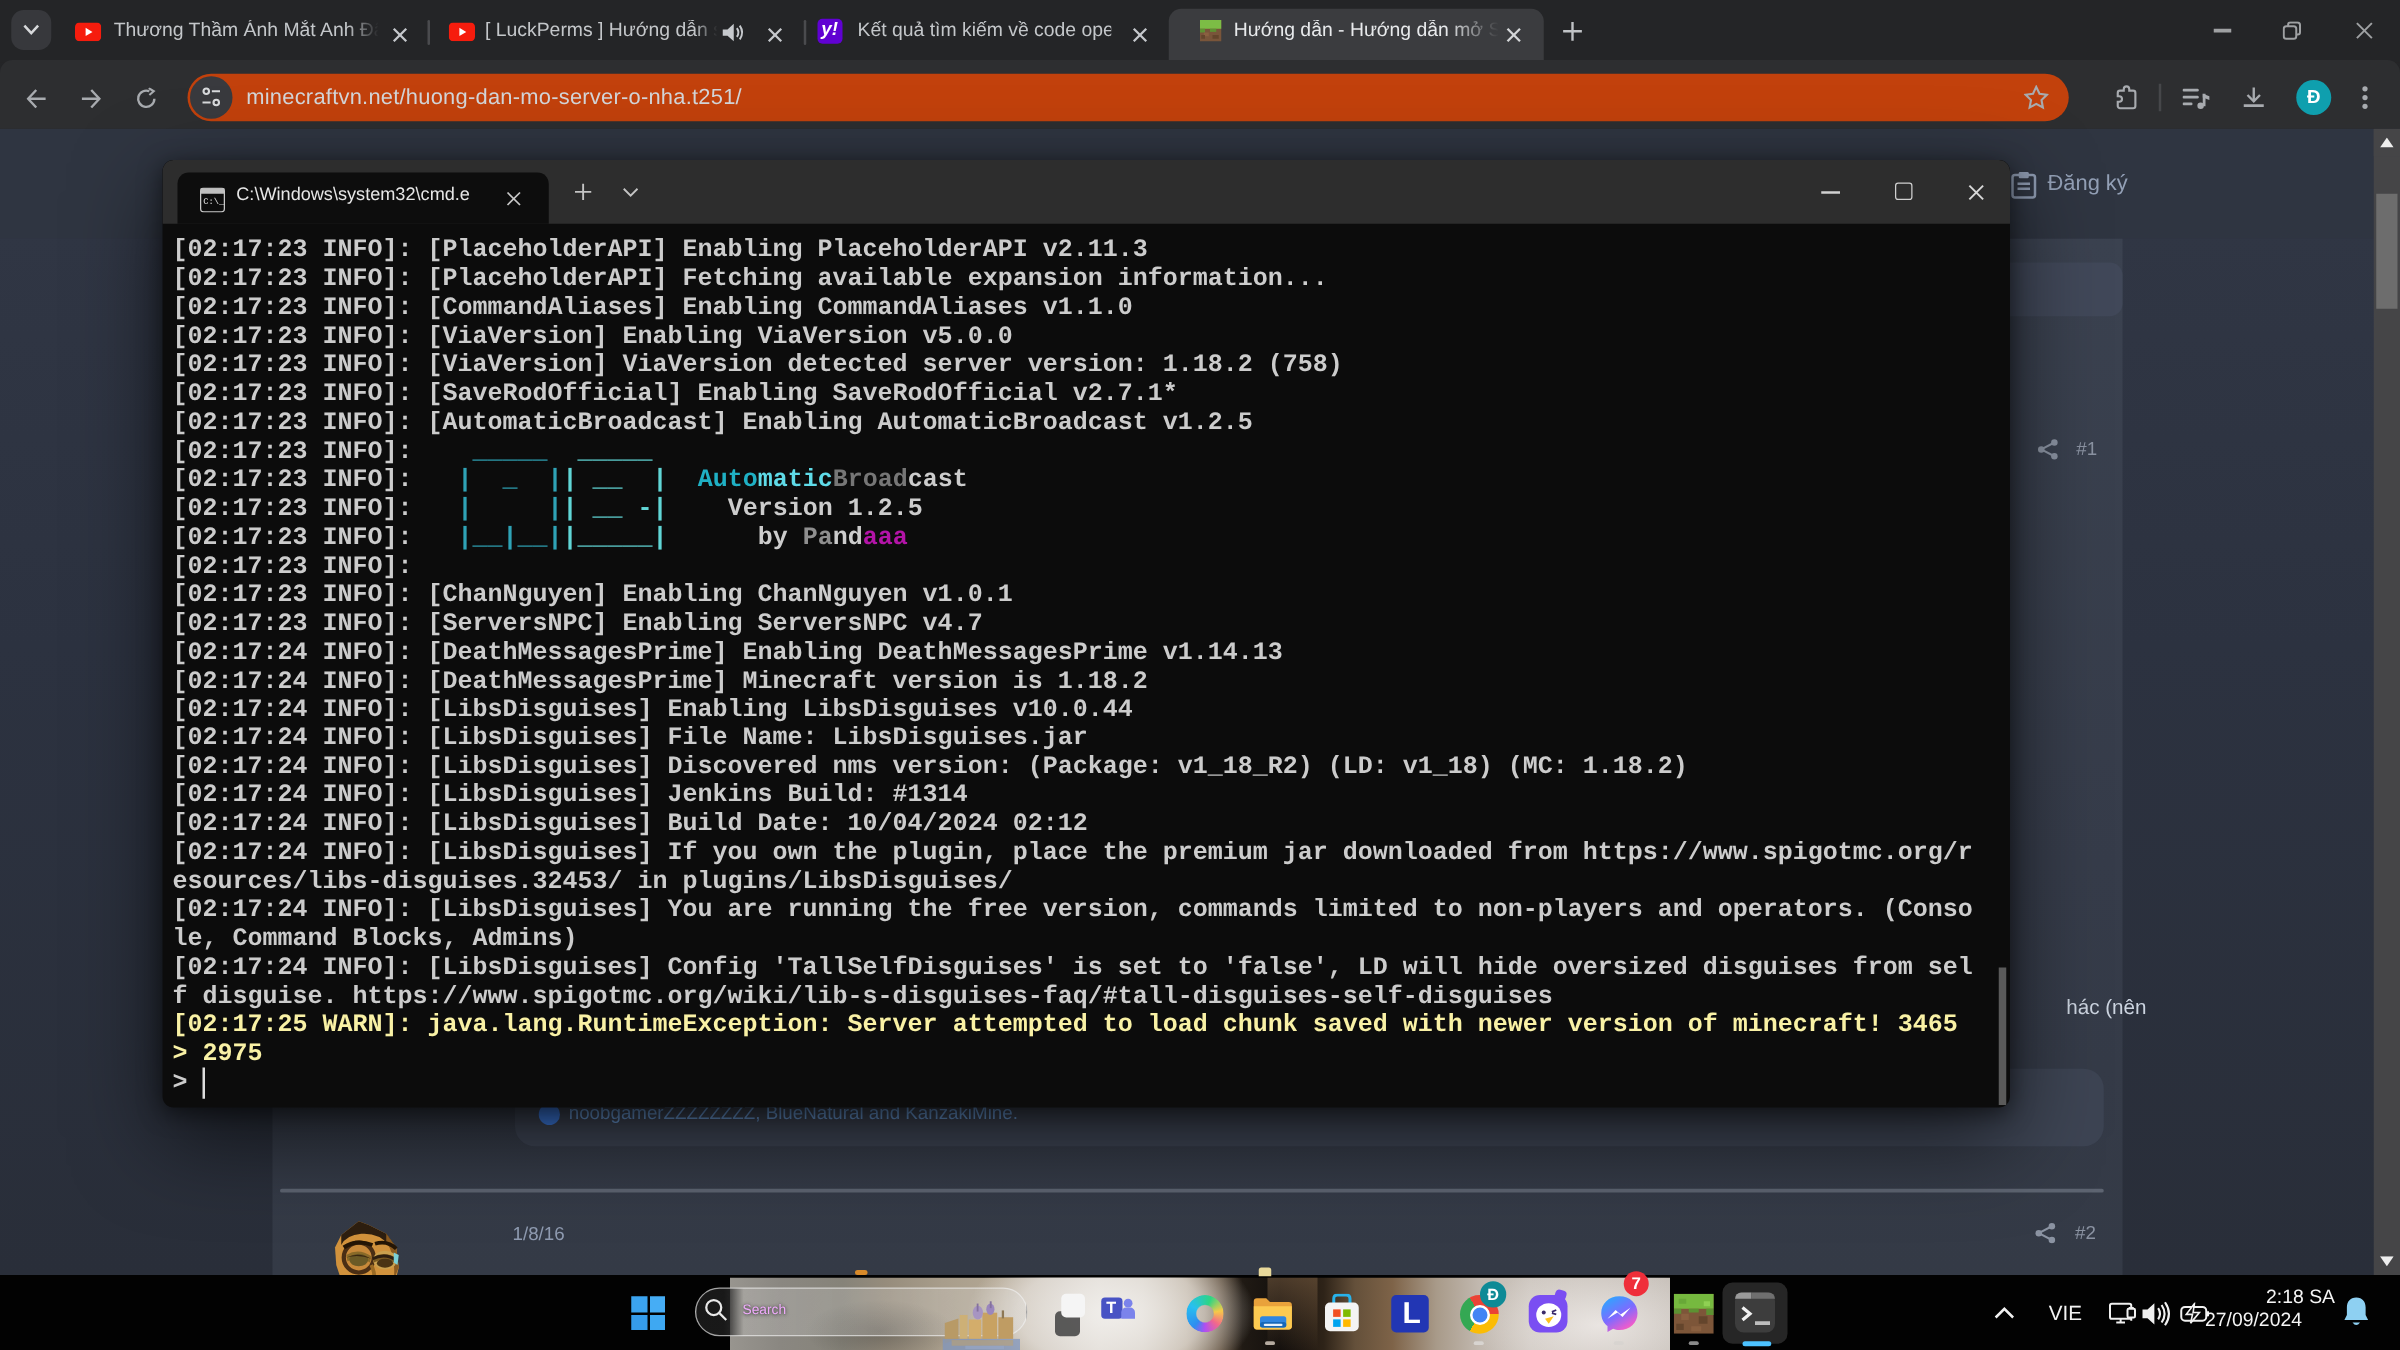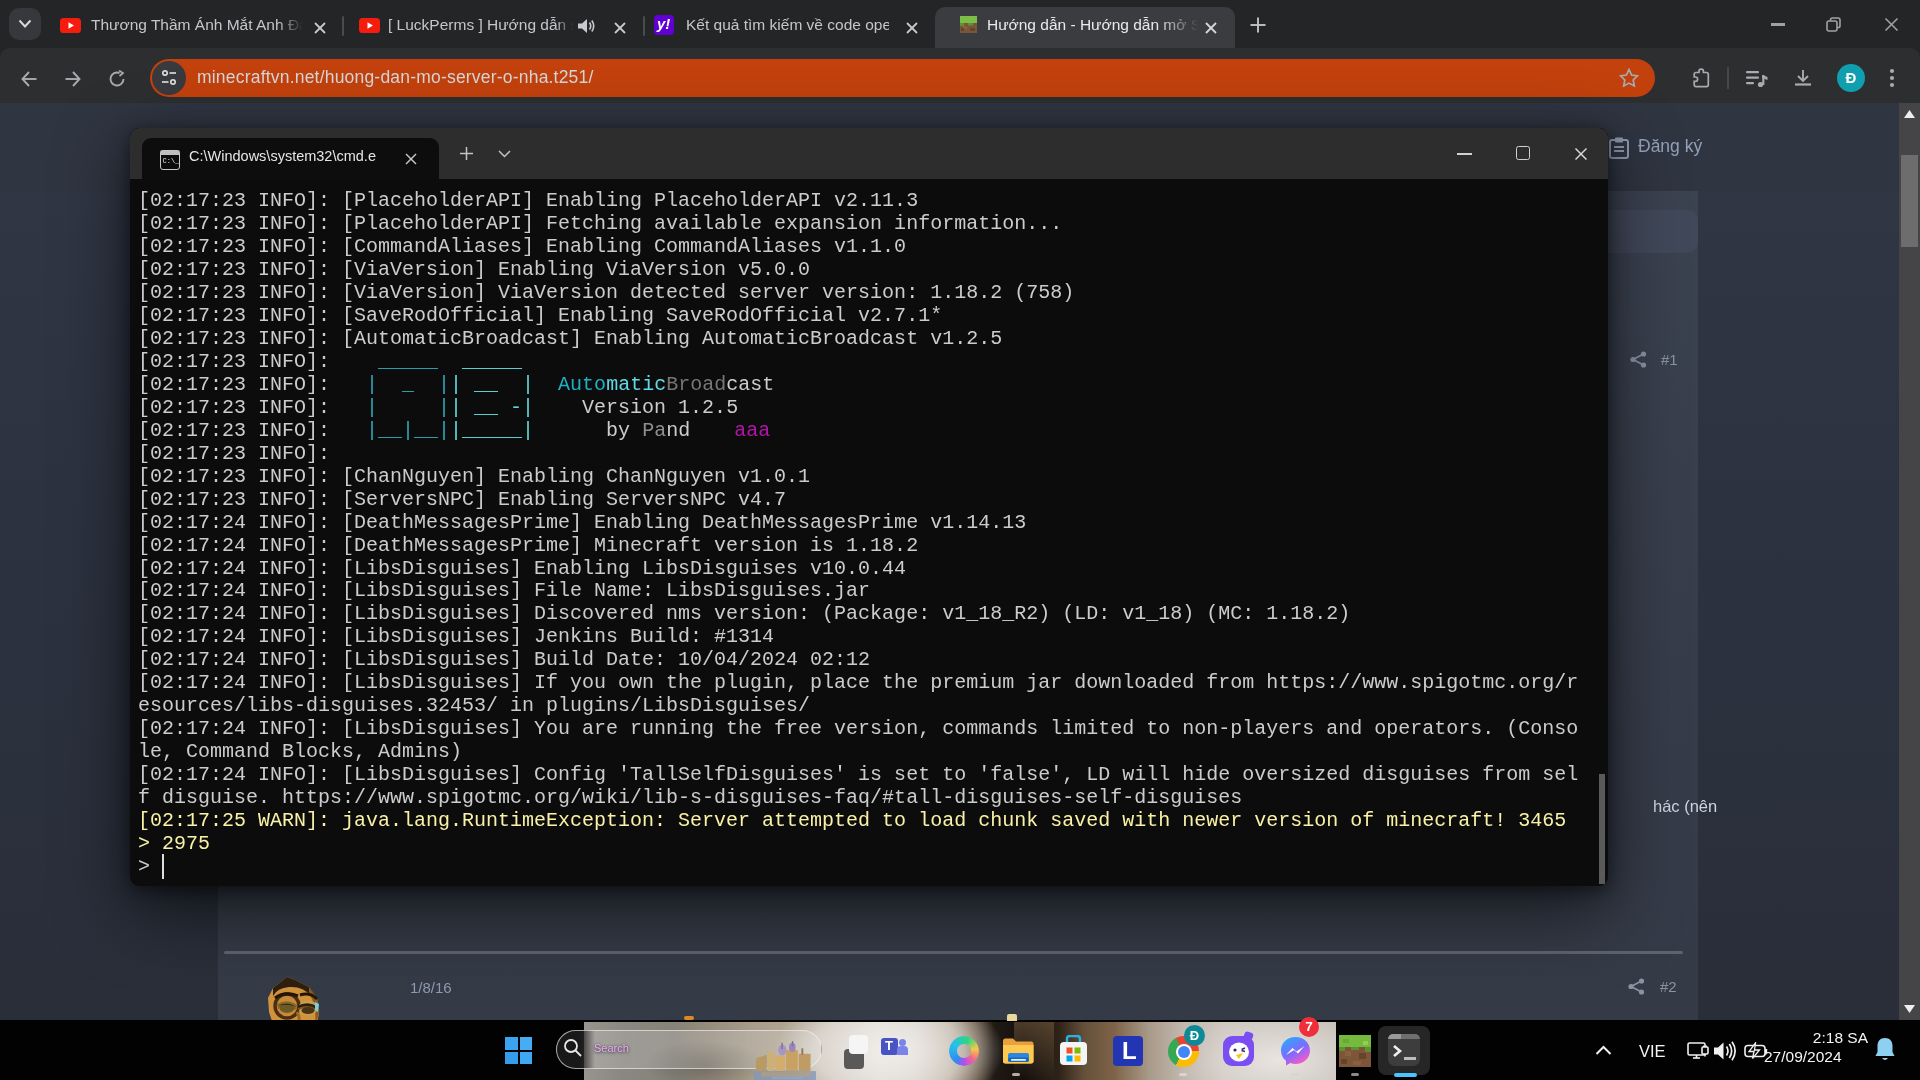--- a/index.html
+++ b/index.html
@@ -19,25 +19,25 @@
 
   
   #page { position:absolute; top:103px; left:0; width:1920px; height:917px; background:linear-gradient(to bottom,#313745 0%,#2c3240 45%,#292e39 100%); }
   #pageheader { position:absolute; top:0; left:0; width:1920px; height:88px; background:#2f3541; }
   #contentcol { position:absolute; top:88px; left:218px; width:1480px; height:829px; background:linear-gradient(to bottom,#3b4250 0%,#363c4a 60%,#343a46 100%); }
 
   
   #term { position:absolute; top:128px; left:130px; width:1478px; height:758px; background:#0c0c0c; border-radius:9px; overflow:hidden; box-shadow:0 24px 70px rgba(0,0,0,0.6), 0 4px 18px rgba(0,0,0,0.5); }
   #termbar { position:absolute; top:0; left:0; width:1478px; height:51px; background:#2d2d2d; border-radius:9px 9px 0 0; }
   #termtab { position:absolute; top:10px; left:12px; width:297px; height:41px; background:#0d0d0d; border-radius:9px 9px 0 0; }
-  #termtext { position:absolute; top:62px; left:8px; width:1460px; font-family:"Liberation Mono", monospace; font-size:20px; line-height:22.97px; color:#cccccc; }
+  #termtext { position:absolute; top:62px; left:8px; width:1460px; font-family:"Liberation Mono", monospace; font-size:20px; line-height:22.97px; color:#cccccc;font-weight:bold; }
   #termtext div { height:22.97px; white-space:pre; overflow:visible; }
   .cdim { color:#2fa3b6; } .cbrt { color:#61d6d6; }
   .cg8 { color:#767676; } .cg9 { color:#8f8f8f; }
-  .cyel { color:#f9f1a5; } .cmag { color:#b414a8;padding-left:44px; }
+  .cyel { color:#f9f1a5; } .cmag { color:#b414a8; }
   .cauto { color:#1fb0c4; } .cmatic { color:#5fdbe8; }
 
   
   #taskbar { position:absolute; top:1020px; left:0; width:1920px; height:60px; background:#020202; }
 </style>
 </head>
 <body>
 <div id="stage">
 
   <div id="browser">
@@ -60,20 +60,24 @@
         <circle cx="13.5" cy="3" r="2.6"></circle>
           <circle cx="3" cy="8.5" r="2.6"></circle>
           <circle cx="13.5" cy="14" r="2.6"></circle>
         <line x1="3" y1="8.5" x2="13.5" y2="3" stroke="#8b93a2" stroke-width="1.6"></line>
         <line x1="3" y1="8.5" x2="13.5" y2="14" stroke="#8b93a2" stroke-width="1.6"></line>
       </svg>
       <div class="abs" style="top:248px;left:1661px;font-size:15px;color:#8b93a2;">#1</div>
 
       <div class="abs" style="top:694px;left:1605px;font-size:16.5px;color:#ccd4e0;white-space:nowrap;margin-left:48px;">hác (nên</div>
 
+      <div class="abs" style="top:752px;left:412px;width:1271px;height:62px;background:#3d4453;border-radius:16px;">
+        <div class="abs" style="top:28px;left:19px;width:17px;height:17px;border-radius:50%;background:#3f7fe8;"></div>
+        <div class="abs" style="top:27px;left:43px;font-size:15px;color:#6d9eda;white-space:nowrap;">noobgamerZZZZZZZZ, BlueNatural and KanzakiMine.</div>
+      </div>
 
       <div class="abs" style="top:848px;left:224px;width:1459px;height:3px;background:#5d6471;border-radius:2px;"></div>
 
       <svg class="abs" style="top:871px;left:265px" width="60" height="56" viewBox="0 0 60 56">
         <path d="M8 14 L22 3 L30 6 L44 13 L52 24 L54 40 L50 56 L10 56 L4 38 L3 24 Z" fill="#d1923c"></path>
         <path d="M8 14 L22 3 L30 6 L44 13 L52 24 L46 22 Q38 12 24 13 Q12 14 8 22 Z" fill="#2e1f10"></path>
         <path d="M44 13 L52 24 L54 40 L50 50 Q52 30 44 20 Z" fill="#8a5a20"></path>
         <circle cx="22" cy="32" r="12" fill="#c8893a" stroke="#4a2e14" stroke-width="3.4"></circle>
         <path d="M12 30 Q22 24 32 31 L31 36 Q22 30 13 35 Z" fill="#8a6a28"></path>
         <ellipse cx="22" cy="34" rx="7.5" ry="5" fill="#6b5a26"></ellipse>

